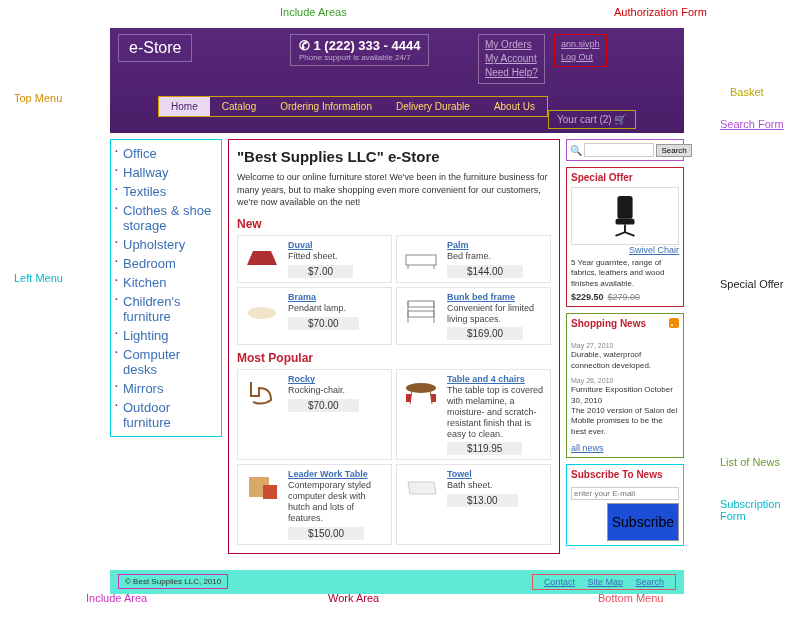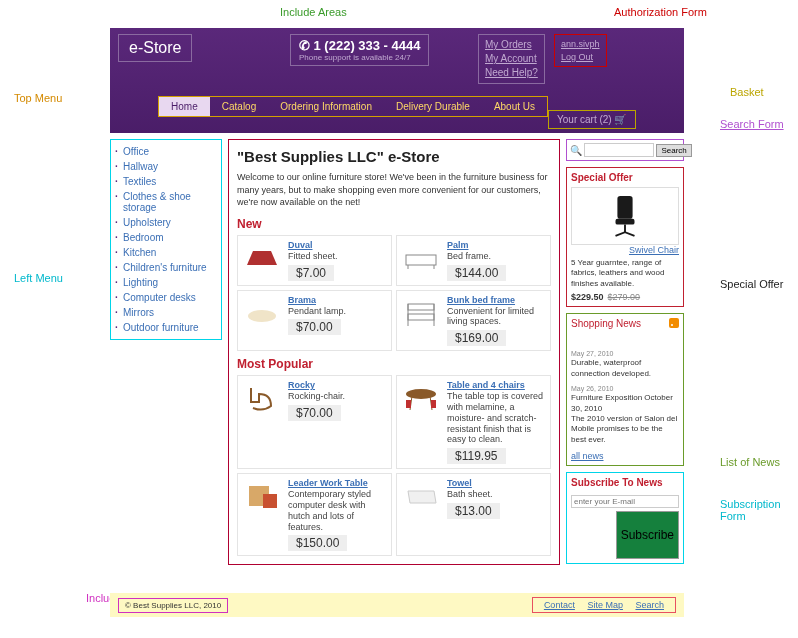--- a/index.html
+++ b/index.html
@@ -33,64 +33,64 @@
 .basket-box::after { content: " 🛒"; }
 
 
 .body-row { display: flex; gap: 6px; margin-top: 6px; align-items: flex-start; }
 
 
 .left-menu { width: 112px; border: 1px solid #00d4e8; padding: 4px; }
 .left-menu ul { list-style: none; }
 .left-menu li { padding: 2px 0 2px 8px; position: relative; }
 .left-menu li::before { content: "·"; position: absolute; left: 0; color: #5a287a; font-weight: bold; }
-.left-menu li a { color: #3b6fb5; text-decoration: none; font-size: 10px; }
+.left-menu li a { color: #3b6fb5; text-decoration: none; font-size: 13px; }
 
 
 .work { flex: 1; border: 1px solid #b00030; padding: 8px; }
 .work h1 { font-size: 15px; color: #222; font-weight: bold; margin-bottom: 6px; }
 .work .intro { font-size: 9px; line-height: 1.4; margin-bottom: 8px; }
 .section-h { color: #c02030; font-size: 12px; font-weight: bold; margin: 6px 0 4px 0; }
 .prod-grid { display: grid; grid-template-columns: 1fr 1fr; gap: 4px; }
 .prod { border: 1px solid #e4e4e4; padding: 4px; display: flex; gap: 6px; min-height: 48px; }
 .prod .thumb { width: 40px; height: 38px; display: flex; align-items: center; justify-content: center; flex-shrink: 0; }
 .prod .info { flex: 1; font-size: 9px; }
 .prod .info a { color: #3b6fb5; text-decoration: underline; font-weight: bold; display: block; }
 .prod .info .desc { color: #444; margin: 1px 0; line-height: 1.2; }
-.prod .info .price { background: #eee; display: inline-block; padding: 1px 8px; font-size: 12px; margin-top: 2px; }
+.prod .info .price { background: #eee; display: inline-block; padding: 1px 20px; font-size: 10px; margin-top: 2px; }
 
 
 .right-col { width: 118px; display: flex; flex-direction: column; gap: 6px; }
 .search-box { border: 1px solid #b050d0; padding: 3px; display: flex; gap: 2px; align-items: center; }
 .search-box input { flex: 1; border: 1px solid #ccc; font-size: 9px; padding: 1px 2px; width: 70px; }
 .search-box button { font-size: 8px; padding: 1px 4px; background: #ddd; border: 1px solid #999; cursor: pointer; }
 
 .sp-offer { border: 1px solid #c02030; padding: 4px; }
 .box-h-red { color: #c02030; font-weight: bold; font-size: 10px; margin-bottom: 4px; }
 .sp-offer .item { border: 1px solid #ddd; padding: 4px; text-align: center; }
 .sp-offer .chair { width: 38px; height: 48px; margin: 0 auto; }
 .sp-offer a { color: #3b6fb5; text-decoration: underline; font-size: 9px; display: block; margin-top: 0; text-align: right; }
 .sp-offer .desc { font-size: 8px; text-align: left; margin: 3px 0; line-height: 1.3; }
 .sp-offer .price { font-size: 9px; text-align: left; }
 .sp-offer .price s { color: #888; margin-left: 4px; }
 
 .news-box { border: 1px solid #6a9b2a; padding: 4px; }
-.box-h-green { color: #c02030; font-weight: normal; font-size: 10px; margin-bottom: 20px; position: relative; }
+.box-h-green { color: #c02030; font-weight: bold; font-size: 10px; margin-bottom: 12px; position: relative; }
 .rss-icon { position: absolute; right: 0; top: 0; width: 10px; height: 10px; background: #f28c00; border-radius: 2px; }
 .rss-icon::before { content: ""; position: absolute; left: 2px; bottom: 2px; width: 2px; height: 2px; background: #fff; border-radius: 50%; }
 .news-item { font-size: 8px; margin-bottom: 5px; line-height: 1.3; }
 .news-item .date { color: #888; font-size: 7px; }
 .news-box a.all { color: #3b6fb5; text-decoration: underline; font-size: 9px; }
 
 .sub-box { border: 1px solid #00d4e8; padding: 4px; }
 .sub-box input { width: 100%; border: 1px solid #ccc; font-size: 8px; padding: 1px 2px; margin: 3px 0; }
-.sub-box button { font-size: 12px; padding: 16px 4px; background: #15803d; border: 1px solid #999; cursor: pointer; float: right; }
-
-
-.footer { margin-top: 28px; background: #fef9c3; padding: 4px 8px; display: flex; justify-content: space-between; align-items: center; }
+.sub-box button { font-size: 14px; padding: 10px 4px; background: #1d4ed8; border: 1px solid #999; cursor: pointer; float: right; }
+
+
+.footer { margin-top: 16px; background: #5eead4; padding: 4px 8px; display: flex; justify-content: space-between; align-items: center; }
 .copyright { border: 1px solid #d030c0; padding: 2px 6px; font-size: 8px; }
 .bottom-menu { border: 1px solid #e85060; padding: 2px 6px; font-size: 9px; }
 .bottom-menu a { color: #3b6fb5; text-decoration: underline; margin: 0 5px; }
 
 
 svg { display: block; }
 </style>
 </head>
 <body>
 

